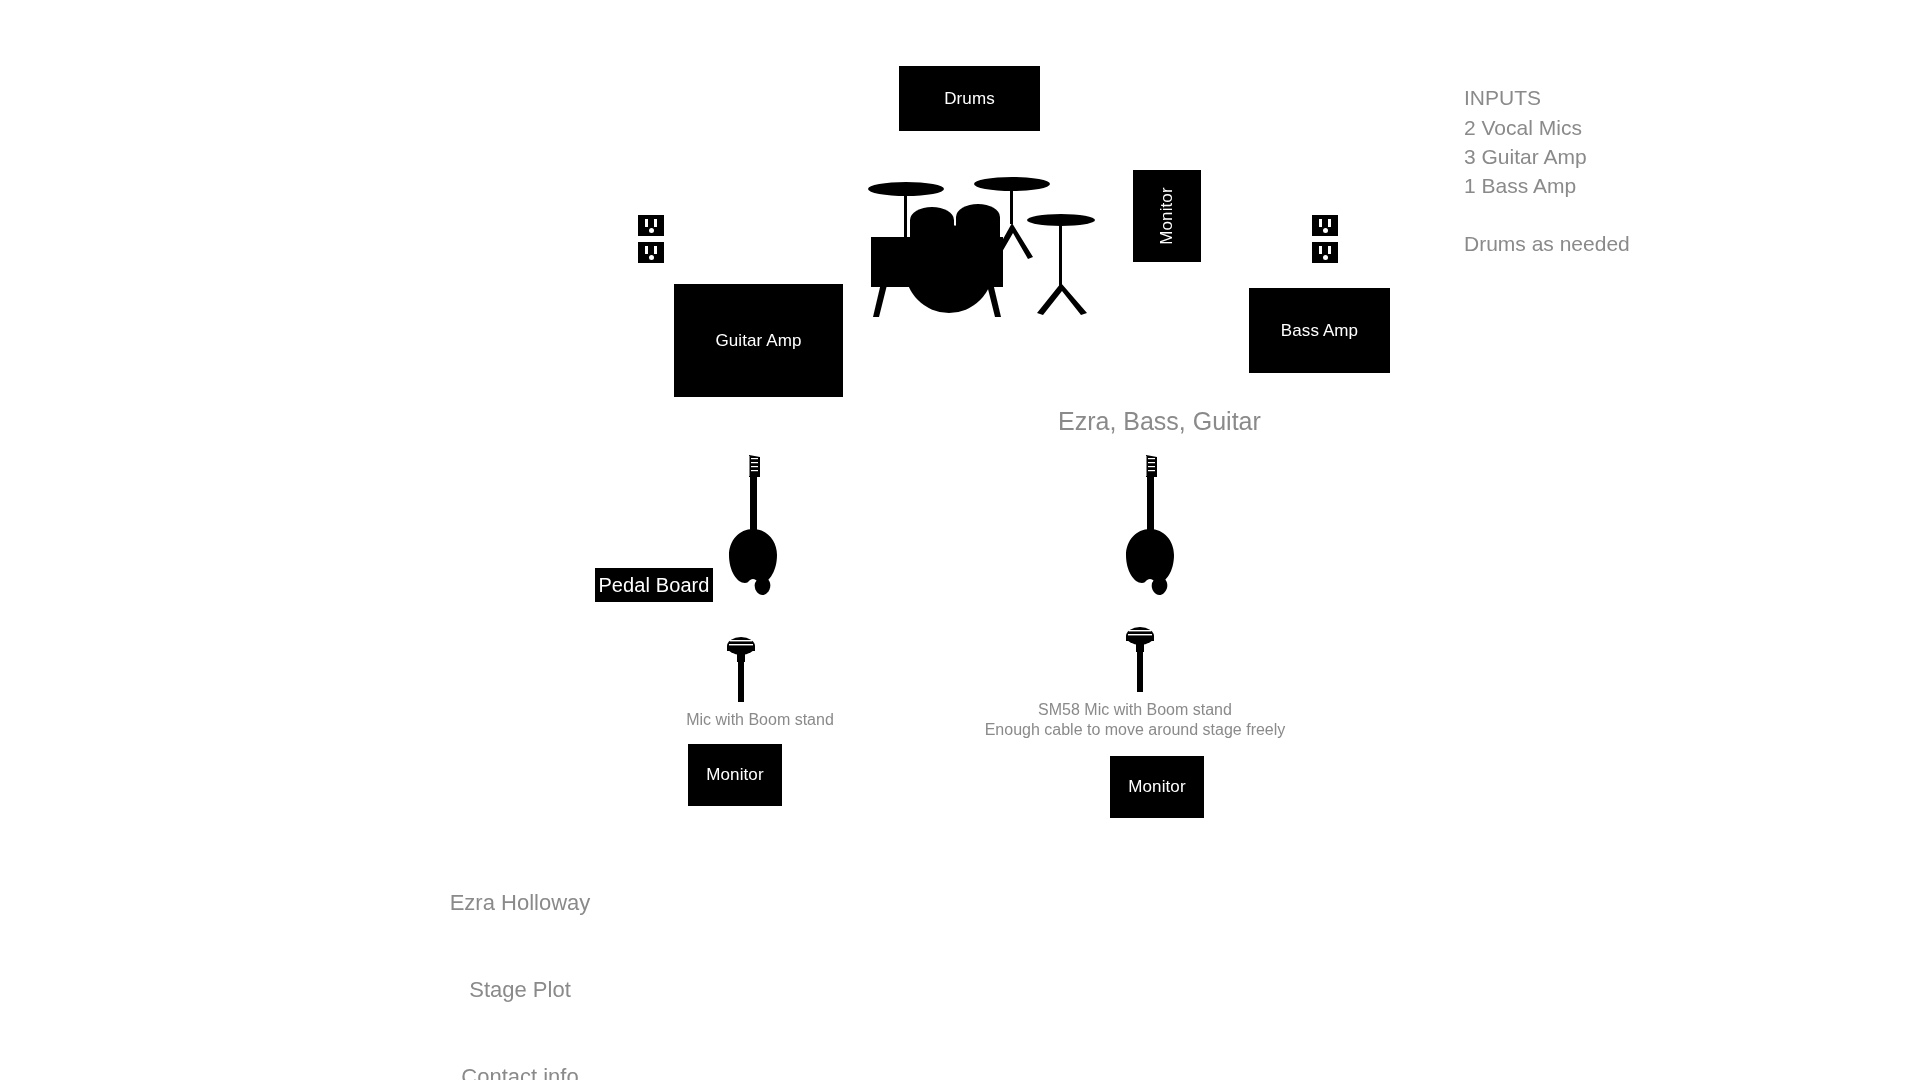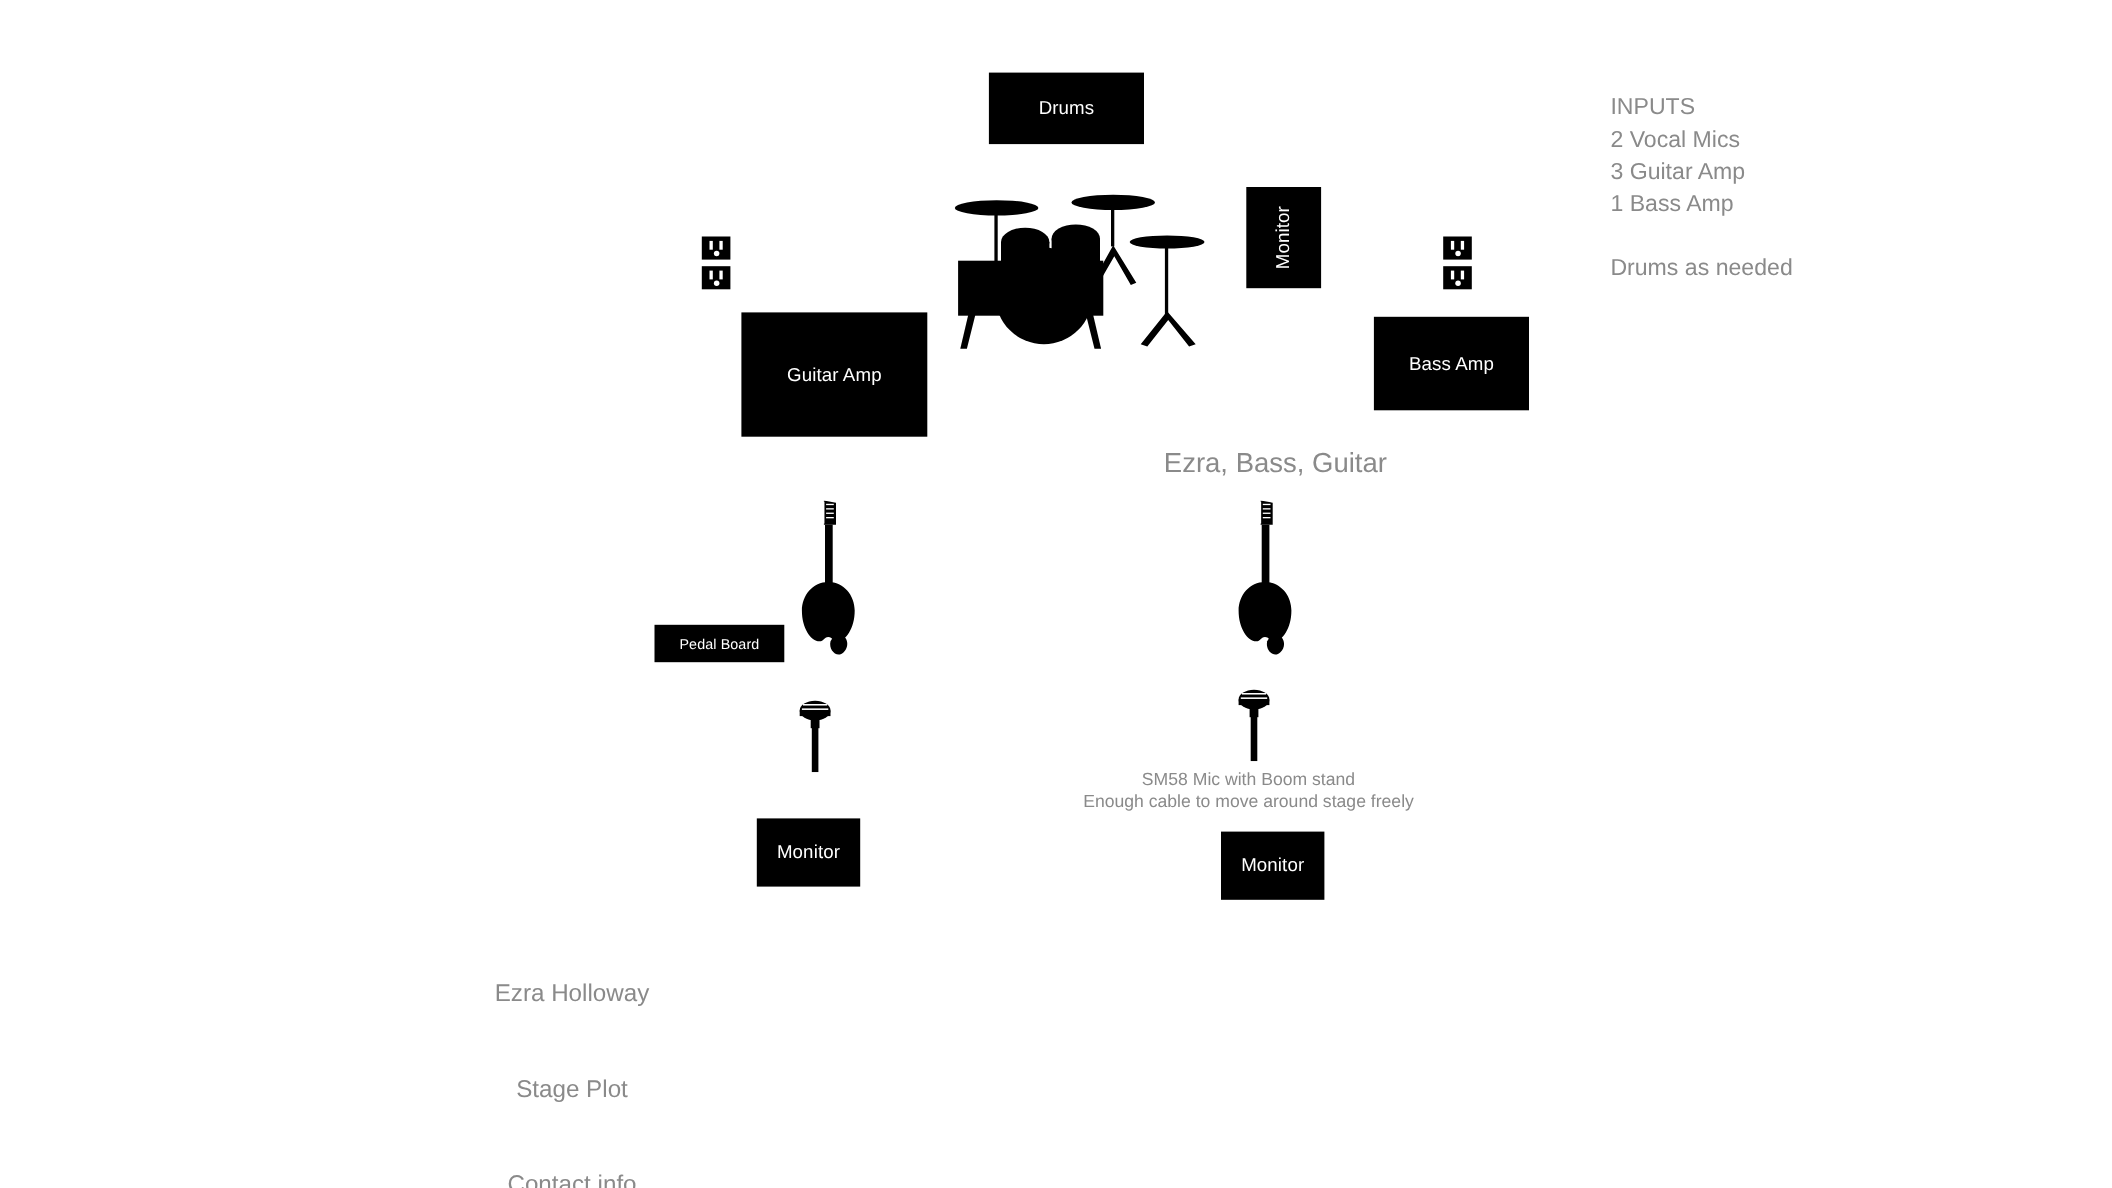--- a/index.html
+++ b/index.html
@@ -206,21 +206,21 @@
       <rect x="24" y="3" width="7" height="1.2" fill="#fff"></rect>
       <rect x="24" y="7" width="7" height="1.2" fill="#fff"></rect>
       <rect x="24" y="11" width="7" height="1.2" fill="#fff"></rect>
       <rect x="24" y="15" width="7" height="1.2" fill="#fff"></rect>
       <rect x="23" y="22" width="7" height="58" fill="#000"></rect>
       <path d="M26 74 C40 74 50 86 50 100 C50 116 42 128 34 128 C30 128 30 124 26 124 C22 124 22 128 18 128 C10 128 2 116 2 100 C2 86 12 74 26 74 Z" fill="#000"></path>
       <path d="M33 120 C44 122 46 132 40 138 C34 144 26 136 28 128 Z" fill="#000"></path>
     </svg>
   </div>
 
-  <div class="box" style="left:595px; top:568px; width:118px; height:34px; font-size:13px;">
+  <div class="box" style="left:595px; top:568px; width:118px; height:34px; font-size:20px;">
     <span>Pedal Board</span>
   </div>
 
   <div class="svg-holder" style="left:725px; top:636px; width:32px; height:66px;">
     <svg width="32" height="66" viewBox="0 0 32 66" xmlns="http://www.w3.org/2000/svg">
       <ellipse cx="16" cy="10" rx="14" ry="9" fill="#000"></ellipse>
       <rect x="2" y="10" width="28" height="5" fill="#000"></rect>
       <rect x="5" y="4" width="22" height="1.4" fill="#fff"></rect>
       <rect x="4" y="8" width="24" height="1.4" fill="#fff"></rect>
       <rect x="12" y="16" width="8" height="10" fill="#000"></rect>
@@ -232,20 +232,21 @@
     <svg width="32" height="66" viewBox="0 0 32 66" xmlns="http://www.w3.org/2000/svg">
       <ellipse cx="16" cy="10" rx="14" ry="9" fill="#000"></ellipse>
       <rect x="2" y="10" width="28" height="5" fill="#000"></rect>
       <rect x="5" y="4" width="22" height="1.4" fill="#fff"></rect>
       <rect x="4" y="8" width="24" height="1.4" fill="#fff"></rect>
       <rect x="12" y="16" width="8" height="10" fill="#000"></rect>
       <rect x="13" y="25" width="6" height="41" fill="#000"></rect>
     </svg>
   </div>
 
+  <div class="grey-small" style="left:550px; top:710px; width:420px;">Mic with Boom stand</div>
   <div class="grey-small" style="left:935px; top:700px; width:400px;">SM58 Mic with Boom stand
 Enough cable to move around stage freely</div>
 
   <div class="box" style="left:688px; top:744px; width:94px; height:62px;">
     <span>Monitor</span>
   </div>
 
   <div class="box" style="left:1110px; top:756px; width:94px; height:62px;">
     <span>Monitor</span>
   </div>

